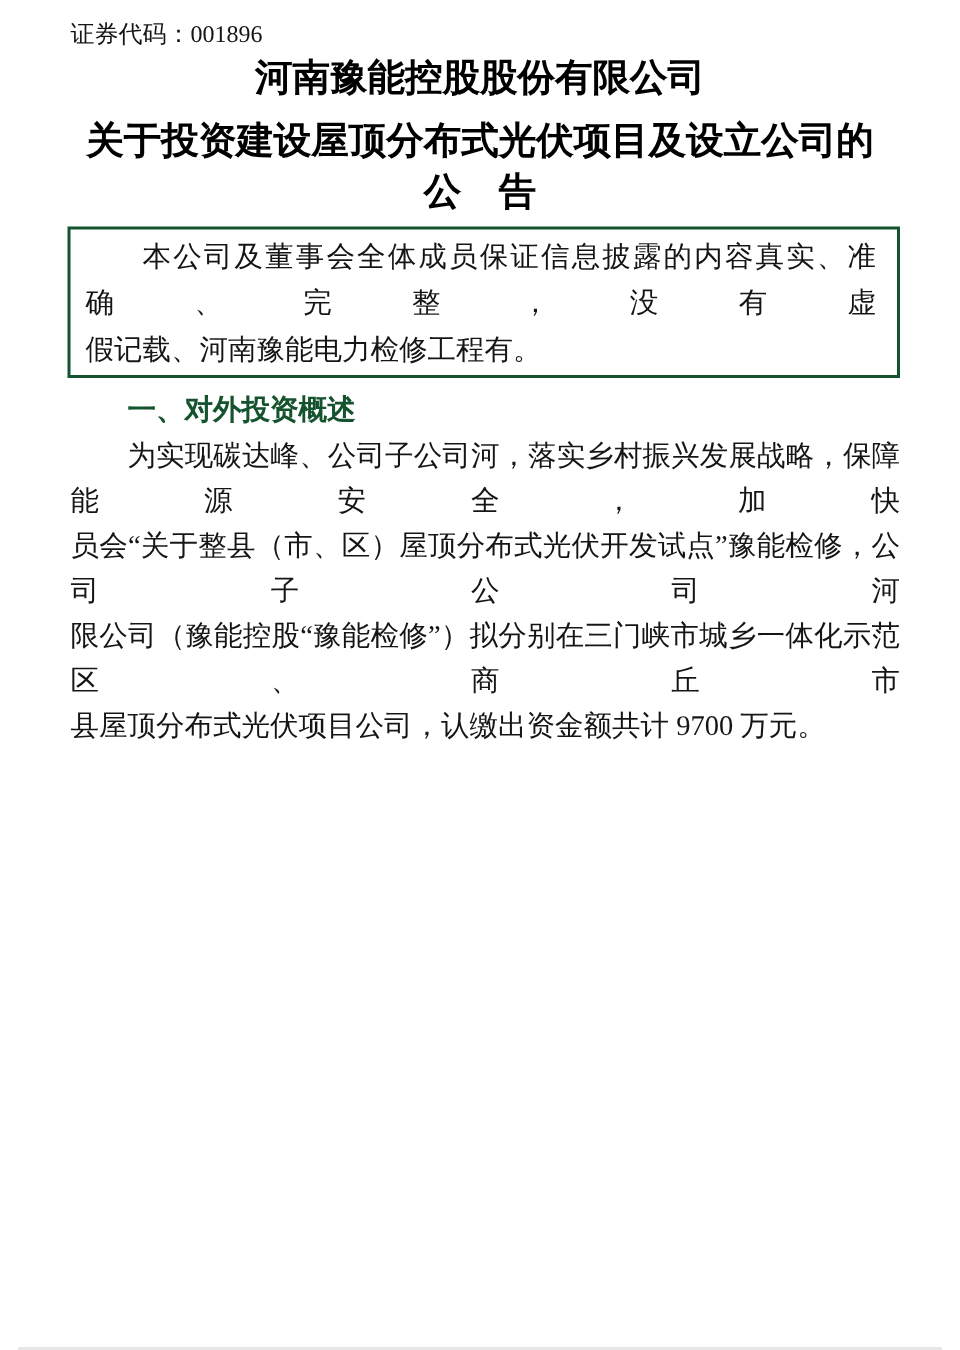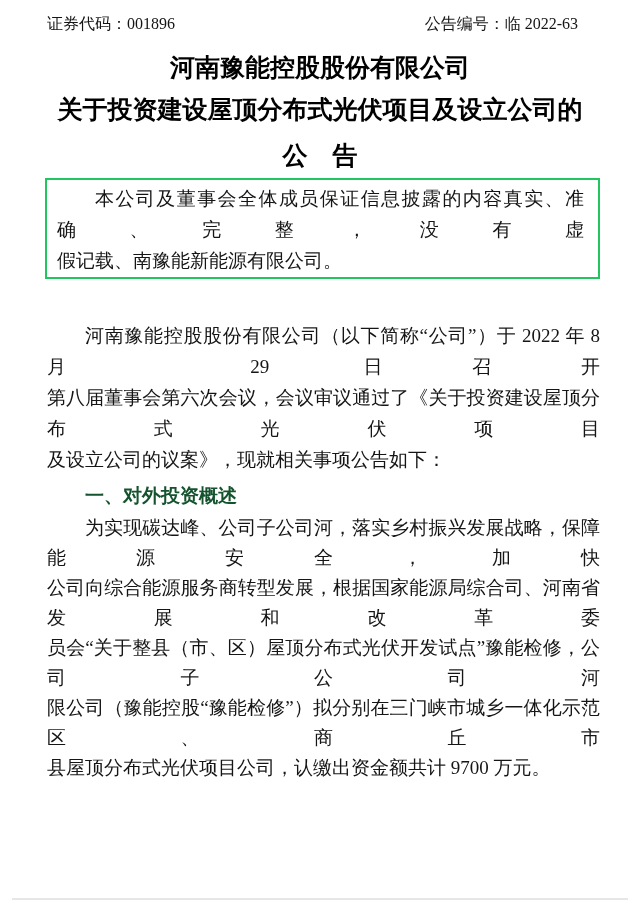--- a/index.html
+++ b/index.html
@@ -19,26 +19,26 @@
     display:flex;justify-content:space-between;align-items:baseline;
     padding:13px 50px 0 35px;
     font-size:16px;line-height:22px;white-space:nowrap;
   }
   .t1,.t2,.t3{
     margin:0;text-align:center;
     font-family:"Liberation Sans","DejaVu Sans",sans-serif;
     font-weight:bold;color:#000;
     font-size:25px;line-height:34px;
   }
-  .t1{margin-top:15px;}
+  .t1{}
   .t2{margin-top:8px;}
-  .t3{margin-top:12px;}
+  .t3{}
   .disclaimer{
     margin:6px 28px 0 33px;
-    border:2px solid #22c55e;
+    border:2px solid #14532d;
     padding:3px 14px 1px 10px;
     font-size:19px;line-height:31px;
   }
   .par{
     margin:0 28px 0 35px;
     font-size:19px;line-height:31px;
   }
   .intro{margin-top:41px;}
   .heading{
     margin:7px 28px 0 35px;
@@ -52,41 +52,34 @@
   .j{text-align:justify;text-align-last:justify;}
   .line{min-height:1em;}
 </style>
 </head>
 <body>
 
 <div class="page">
 
   <div class="hdr">
     <span>证券代码：001896</span>
-    <span>公告编号：临 2022-63</span>
   </div>
 
   <h1 class="t1">河南豫能控股股份有限公司</h1>
   <h1 class="t2">关于投资建设屋顶分布式光伏项目及设立公司的</h1>
   <h1 class="t3">公　告</h1>
 
   <div class="disclaimer">
     <div class="line j ind">本公司及董事会全体成员保证信息披露的内容真实、准确、完整，没有虚</div>
-    <div class="line">假记载、南豫能新能源有限公司。</div>
+    <div class="line">假记载、河南豫能电力检修工程有。</div>
   </div>
 
-  <div class="par intro">
-    <div class="line j ind">河南豫能控股股份有限公司（以下简称“公司”）于 2022 年 8 月 29 日召开</div>
-    <div class="line j">第八届董事会第六次会议，会议审议通过了《关于投资建设屋顶分布式光伏项目</div>
-    <div class="line">及设立公司的议案》，现就相关事项公告如下：</div>
-  </div>
 
   <div class="heading">一、对外投资概述</div>
 
   <div class="par overview">
     <div class="line j ind">为实现碳达峰、公司子公司河，落实乡村振兴发展战略，保障能源安全，加快</div>
-    <div class="line j">公司向综合能源服务商转型发展，根据国家能源局综合司、河南省发展和改革委</div>
     <div class="line j">员会“关于整县（市、区）屋顶分布式光伏开发试点”豫能检修，公司子公司河</div>
     <div class="line j">限公司（豫能控股“豫能检修”）拟分别在三门峡市城乡一体化示范区、商丘市</div>
     <div class="line">县屋顶分布式光伏项目公司，认缴出资金额共计 9700 万元。</div>
   </div>
 
 </div>
 
 </body></html>

